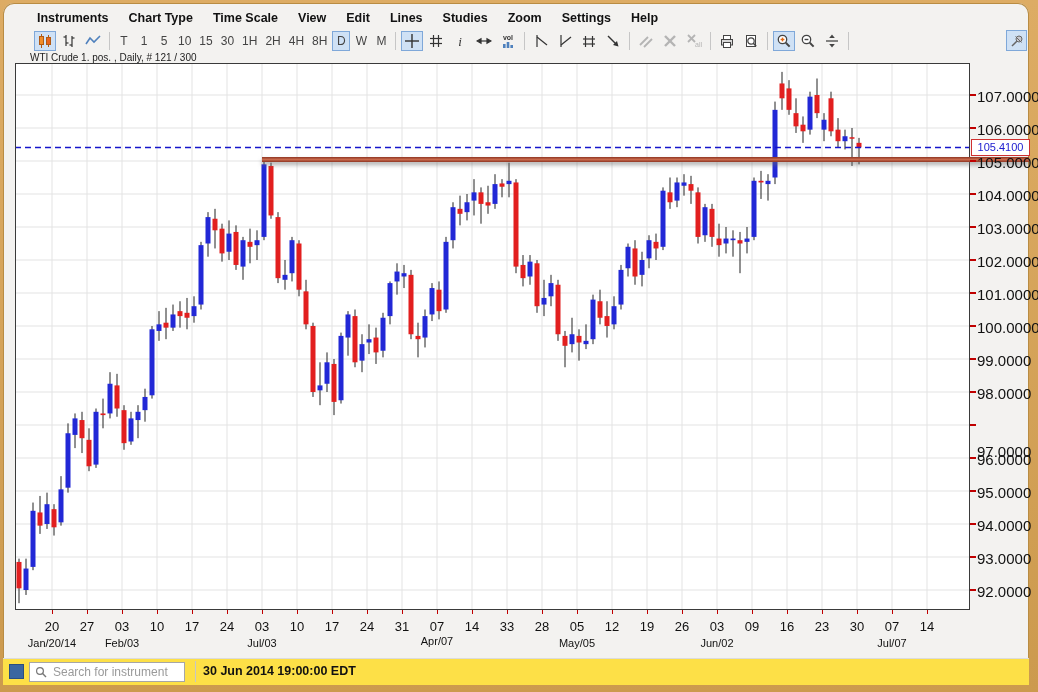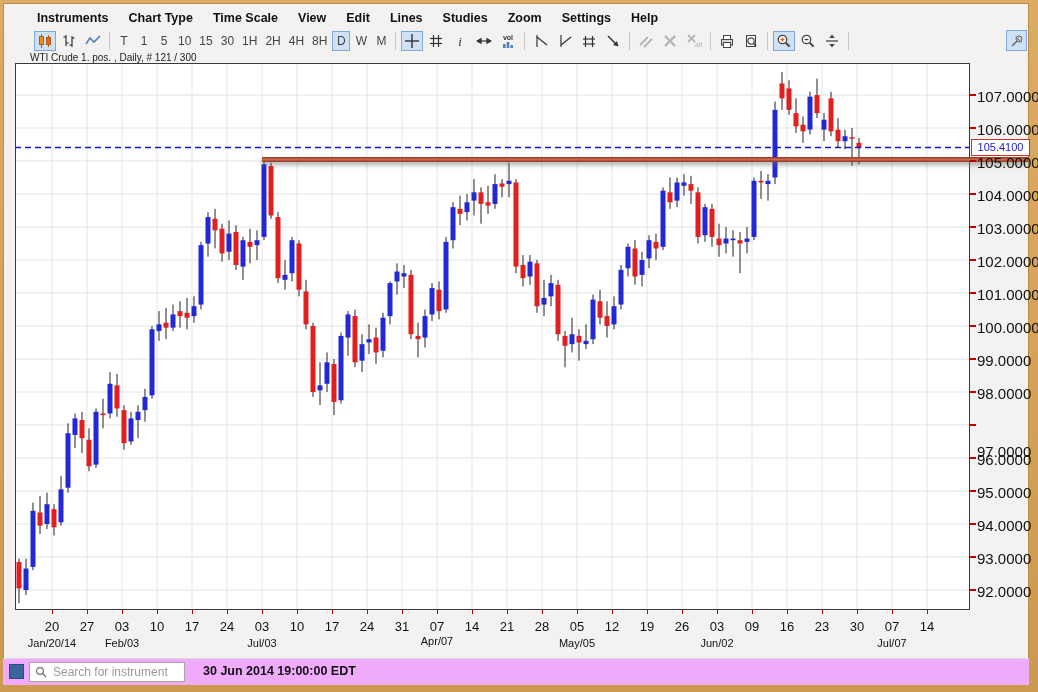--- a/index.html
+++ b/index.html
@@ -1,19 +1,19 @@
 <!DOCTYPE html>
 <html><head>
 <meta charset="utf-8">
 <style>
   html,body{margin:0;padding:0;width:1038px;height:692px;overflow:hidden;
     font-family:"Liberation Sans",sans-serif;}
   .frame{position:absolute;inset:0;background:linear-gradient(180deg,#DDAC64,#CC9A4E);}
   .app{position:absolute;left:3px;top:3px;right:9px;bottom:7px;background:#F3F2F0;
-    box-shadow:inset 0 0 0 1px #B98C43;}
+    box-shadow:inset 0 0 0 1px #B98C43;border-radius:11px;}
   
   .menubar{position:absolute;left:24px;top:4px;height:22px;display:flex;align-items:center;}
   .menu-item{padding:0 10px;font-size:12.5px;font-weight:bold;color:#111;line-height:22px;cursor:default;}
   
   .toolbar{position:absolute;left:30px;top:26px;height:23px;display:flex;align-items:center;}
   .tbtn{min-width:18px;height:20px;padding:0 2px;margin:0 1px;display:flex;align-items:center;
     justify-content:center;border:1px solid transparent;font-size:12px;color:#444;box-sizing:border-box;}
   .tbtn.selected{background:#CFE1F5;border-color:#7FA8D9;}
   .tbtn.disabled{color:#B4B4B4;}
   .tsep{width:1px;height:18px;background:#C6C6C6;margin:0 4px;}
@@ -26,21 +26,21 @@
   .ylab{position:absolute;font-size:15px;color:#111;white-space:nowrap;z-index:5;}
   .ytick{position:absolute;width:6px;height:2px;background:#C00000;z-index:4;}
   .xlab{position:absolute;width:30px;text-align:center;font-size:13px;color:#111;}
   .xmon{position:absolute;width:72px;text-align:center;font-size:11px;color:#111;}
   .xtick{position:absolute;width:1px;height:4px;background:#C00000;}
   #redline{position:absolute;height:5px;z-index:3;
     box-shadow:0 3px 4px rgba(110,110,110,.55);}
   #pricelabel{position:absolute;width:57px;height:15px;background:#FFFFFF;z-index:6;
     font-size:11px;line-height:15px;text-align:center;}
   
-  .statusbar{position:absolute;left:0;right:0;bottom:0;height:26px;background:#f0abfc;
+  .statusbar{position:absolute;left:0;right:0;bottom:0;height:26px;background:#fde047;
     border-top:1px solid #DCDCDA;padding-left:28px;}
   .blue-sq{position:absolute;left:6px;top:5px;width:15px;height:15px;background:#3A66A0;
     border:1px solid #2A4E80;box-sizing:border-box;}
   .searchbox{position:absolute;left:26px;top:3px;width:156px;height:20px;background:#fff;
     border:1px solid #A6A6A6;display:flex;align-items:center;box-sizing:border-box;}
   .searchbox input{border:none;outline:none;flex:1;font-size:12px;color:#444;
     font-family:"Liberation Sans",sans-serif;background:transparent;min-width:0;}
   .searchbox input::placeholder{color:#9A9A9A;}
   .mag{display:flex;align-items:center;padding:0 3px 0 5px;}
   .statussep{position:absolute;left:192px;top:2px;width:1px;height:21px;background:#C6C6C6;}
@@ -646,21 +646,21 @@
         <div class="xtick" style="left: 364px; top: 607px;"></div>
         <div class="xlab" style="left: 349px; top: 616px;">24</div>
         <div class="xtick" style="left: 399px; top: 607px;"></div>
         <div class="xlab" style="left: 384px; top: 616px;">31</div>
         <div class="xtick" style="left: 434px; top: 607px;"></div>
         <div class="xlab" style="left: 419px; top: 616px;">07</div>
         <div class="xmon" style="left: 398px; top: 632px;">Apr/07</div>
         <div class="xtick" style="left: 469px; top: 607px;"></div>
         <div class="xlab" style="left: 454px; top: 616px;">14</div>
         <div class="xtick" style="left: 504px; top: 607px;"></div>
-        <div class="xlab" style="left: 489px; top: 616px;">21</div>
+        <div class="xlab" style="left: 489px; top: 616px;">33</div>
         <div class="xtick" style="left: 539px; top: 607px;"></div>
         <div class="xlab" style="left: 524px; top: 616px;">28</div>
         <div class="xtick" style="left: 574px; top: 607px;"></div>
         <div class="xlab" style="left: 559px; top: 616px;">05</div>
         <div class="xmon" style="left: 538px; top: 634px;">May/05</div>
         <div class="xtick" style="left: 609px; top: 607px;"></div>
         <div class="xlab" style="left: 594px; top: 616px;">12</div>
         <div class="xtick" style="left: 644px; top: 607px;"></div>
         <div class="xlab" style="left: 629px; top: 616px;">19</div>
         <div class="xtick" style="left: 679px; top: 607px;"></div>

